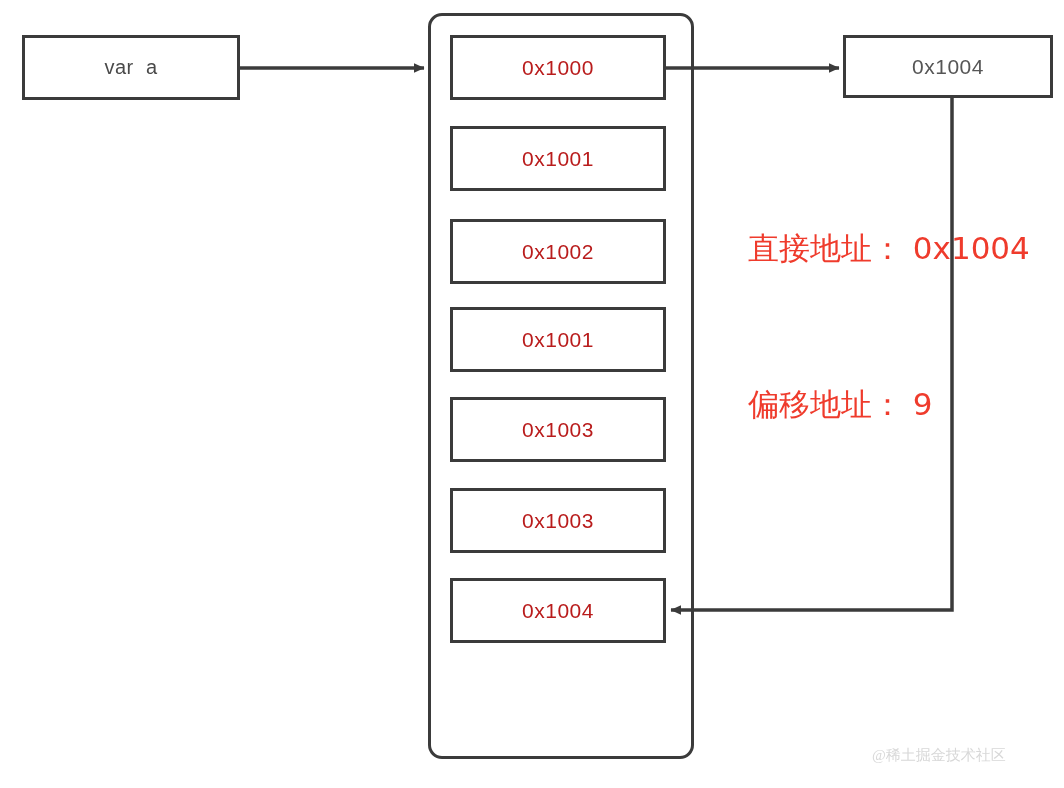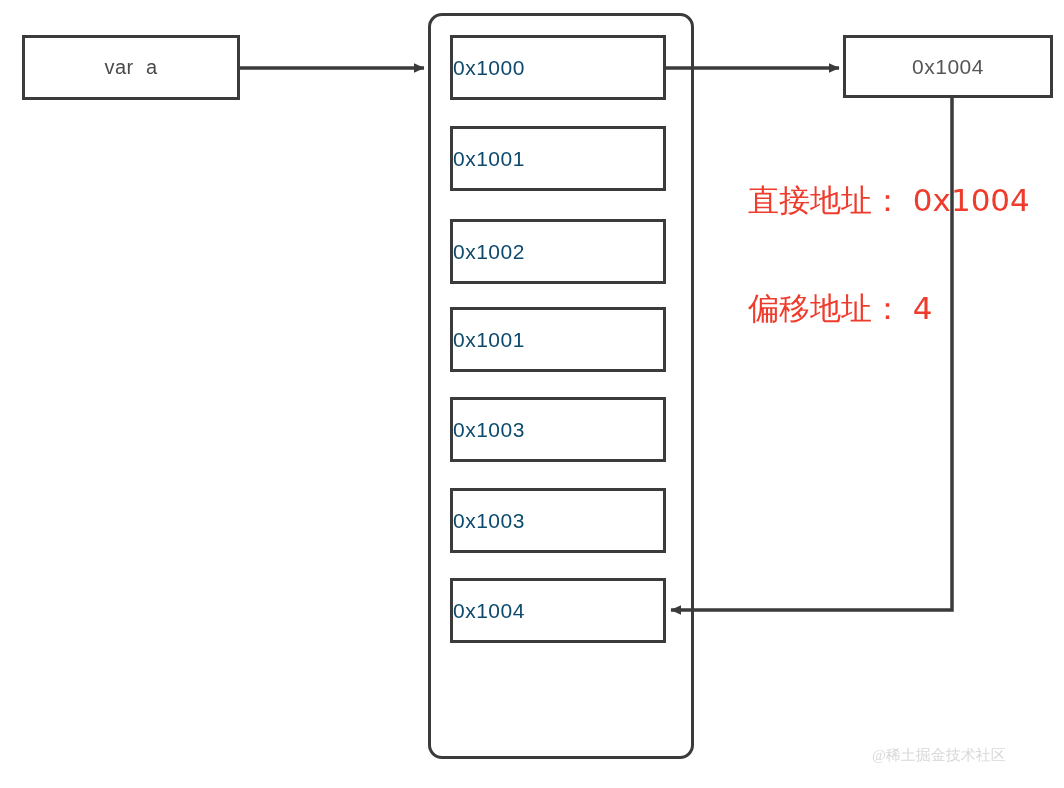--- a/index.html
+++ b/index.html
@@ -60,22 +60,22 @@
   .mem-cell {
     position: absolute;
     left: 450px;
     width: 216px;
     height: 65px;
     box-sizing: border-box;
     border: 3px solid #3b3b3b;
     background: #ffffff;
     display: flex;
     align-items: center;
-    justify-content: flex-start;
-    color: #0c4a6e;
+    justify-content: center;
+    color: #b91c1c;
     font-size: 21px;
     letter-spacing: 0.5px;
   }
   
   #target-box {
     left: 843px;
     top: 35px;
     width: 210px;
     height: 63px;
   }
@@ -86,20 +86,21 @@
     top: 110px;
     color: #ef3b2c;
     font-size: 31px;
     line-height: 36px;
     white-space: pre;
     font-family: "DejaVu Sans", "Liberation Sans", sans-serif;
   }
   #annotation .ann-line {
     display: block;
     white-space: pre;
+    margin-top: 48px;
   }
   
   #watermark {
     position: absolute;
     left: 872px;
     top: 746px;
     color: #d8d8d8;
     font-size: 15px;
     font-family: Liberation Serif, serif;
     white-space: pre;
@@ -146,21 +147,21 @@
   <div class="mem-cell" style="top:578px;">
     <span>0x1004</span>
   </div>
 
   <div class="box" id="target-box">
     <span>0x1004</span>
   </div>
 
   <div id="annotation">
     <span class="ann-line">直接地址： 0x1004</span>
-    <span class="ann-line">偏移地址： 4</span>
+    <span class="ann-line">偏移地址： 9</span>
   </div>
 
   <div id="watermark">@稀土掘金技术社区</div>
 
   <svg id="connectors" viewBox="0 0 1064 788">
     <defs>
       <marker id="arrowR" markerWidth="11" markerHeight="11" refX="10" refY="5.5" orient="auto" markerUnits="userSpaceOnUse">
         <path d="M0,0.8 L10.5,5.5 L0,10.2 Z" fill="#3b3b3b"></path>
       </marker>
       <marker id="arrowL" markerWidth="11" markerHeight="11" refX="10" refY="5.5" orient="auto" markerUnits="userSpaceOnUse">

